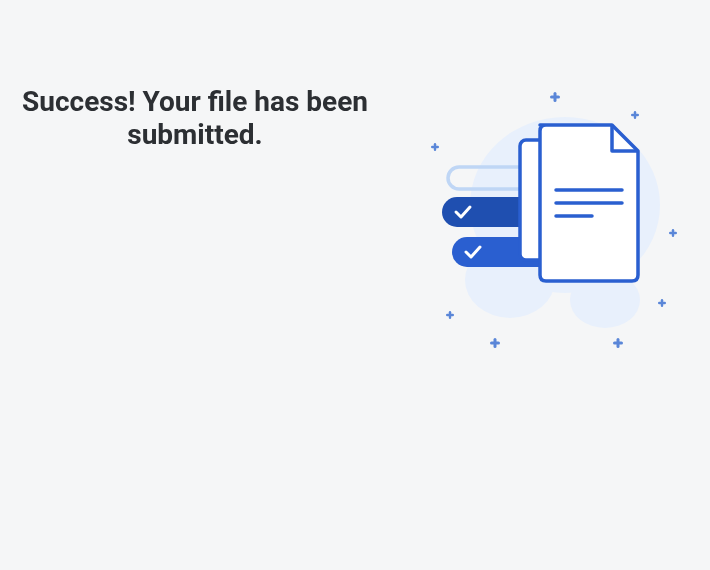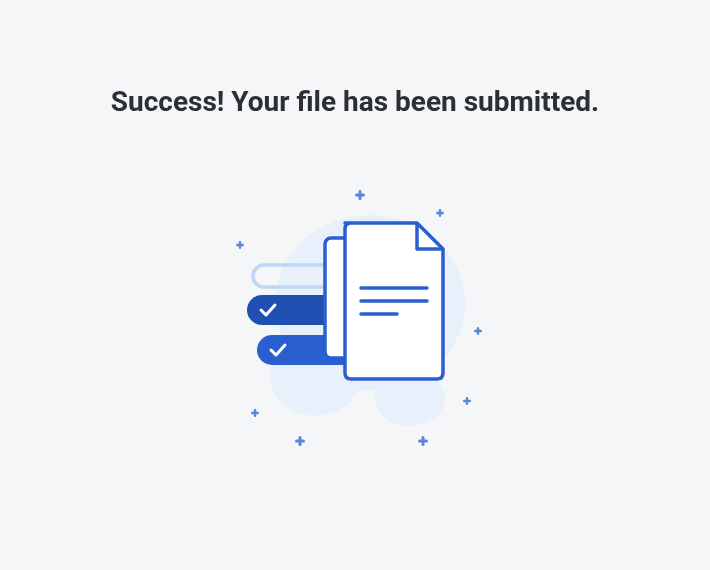--- a/index.html
+++ b/index.html
@@ -7,22 +7,21 @@
       width: 710px;
       height: 570px;
       background: #f5f6f7;
       font-family: -apple-system, BlinkMacSystemFont, "Segoe UI", Roboto, "Helvetica Neue", Arial, sans-serif;
       overflow: hidden;
     }
     .container {
       width: 100%;
       height: 100%;
       display: flex;
-      flex-direction: column;
-      align-items: center;
+      flex-direction: row;
       padding-top: 85px;
     }
     .heading {
       font-size: 28px;
       font-weight: 700;
       color: #2c2f33;
       text-align: center;
       margin-bottom: 65px;
     }
     .illustration {

